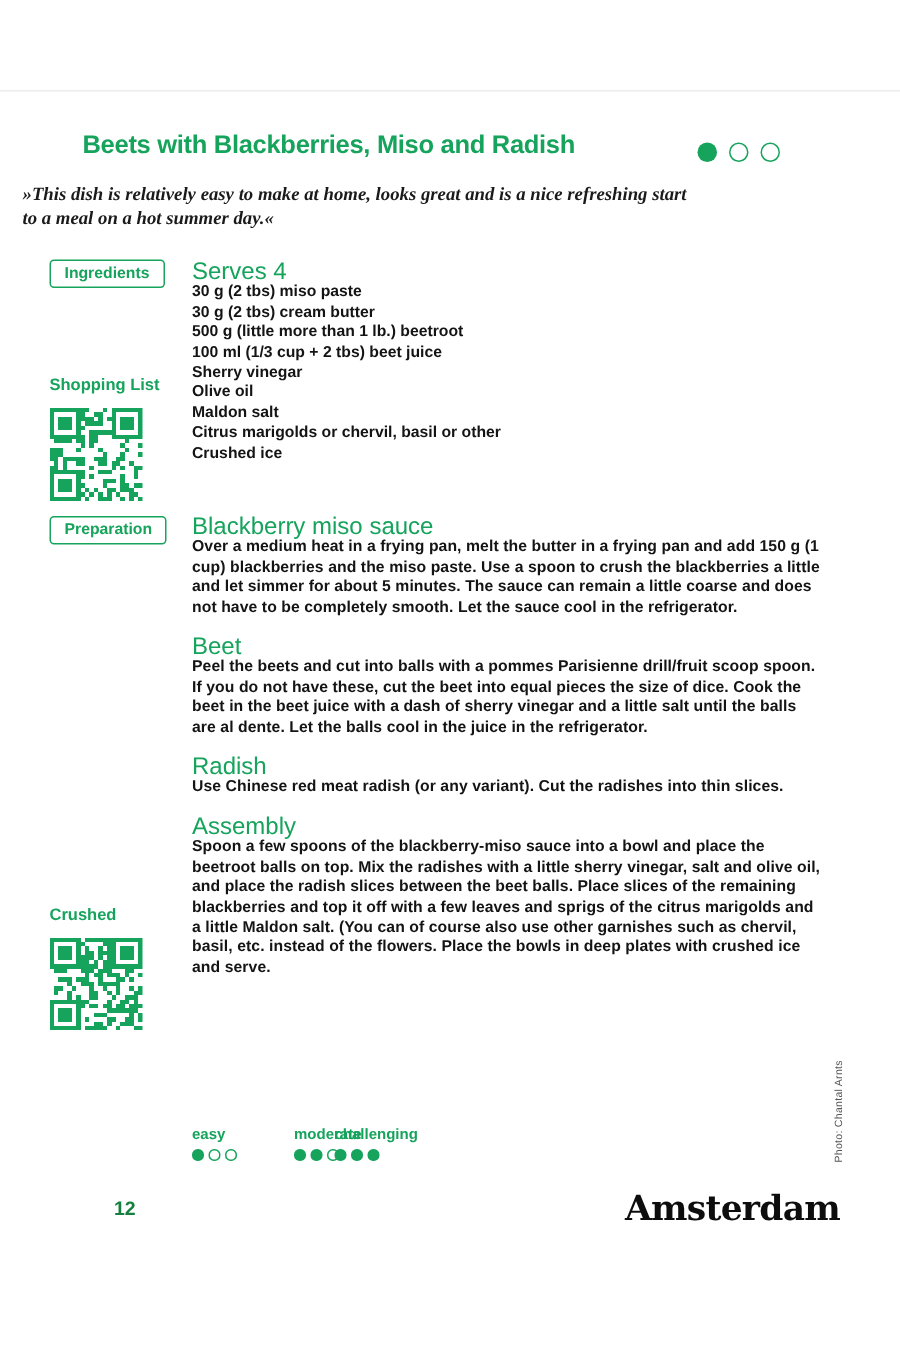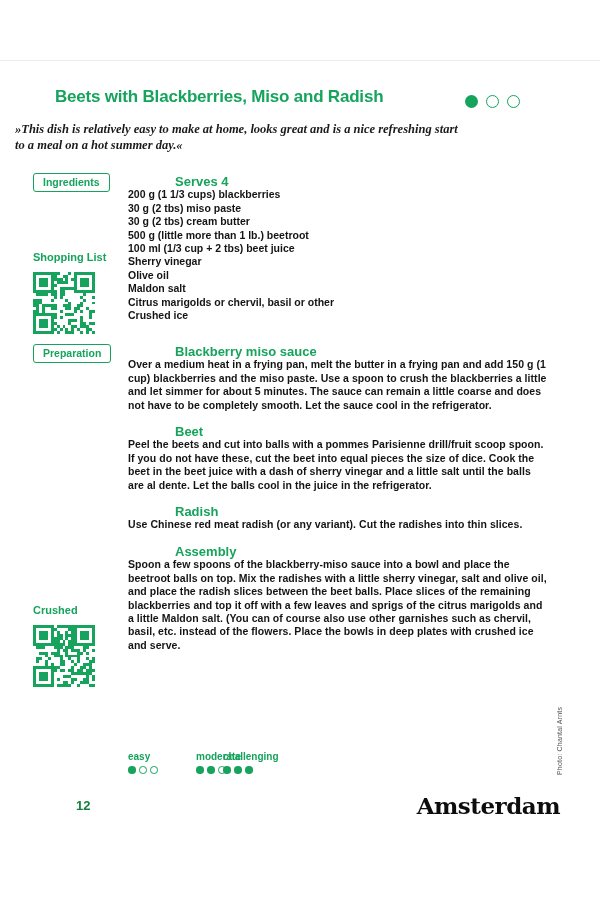--- a/index.html
+++ b/index.html
@@ -34,21 +34,21 @@
   }
   .rail-heading{
     position:absolute;left:33px;
     font-size:11px;font-weight:bold;color:var(--green);
   }
   .qr{position:absolute;left:33px;width:62px;height:62px;}
   .qr svg{display:block;width:62px;height:62px;}
 
   
   .content-col{position:absolute;left:128px;width:421px;}
-  .green-heading{font-size:13px;font-weight:bold;color:var(--green);line-height:13.4px;margin-left:47px;}
+  .green-heading{font-size:16px;font-weight:normal;color:var(--green);line-height:13.4px;}
   .body-text{font-size:10.5px;font-weight:bold;line-height:13.4px;color:#141414;letter-spacing:0.05px;}
   .ingredient-line{font-size:10.5px;font-weight:bold;line-height:13.4px;color:#141414;}
   .prep-section{margin-bottom:13px;}
 
   
   .legend{position:absolute;left:0;top:751px;width:516px;height:34px;}
   .legend-item{position:absolute;top:0;}
   .legend-item:nth-child(1){left:128px;}
   .legend-item:nth-child(2){left:172px;margin-left:24px;}
   .legend-item:nth-child(3){left:223px;}
@@ -556,21 +556,20 @@
       <rect x="12" y="20" width="1" height="1" fill="#16a35c"></rect>
       <rect x="15" y="20" width="1" height="1" fill="#16a35c"></rect>
       <rect x="19" y="20" width="1" height="1" fill="#16a35c"></rect>
       <rect x="20" y="20" width="1" height="1" fill="#16a35c"></rect>
     </svg>
   </div>
 
 <div class="content-col" style="top:175px;">
   <div class="green-heading">Serves 4</div>
   <div id="ingredient-list">
-      <div class="ingredient-line">200 g (1 1/3 cups) blackberries</div>
       <div class="ingredient-line">30 g (2 tbs) miso paste</div>
       <div class="ingredient-line">30 g (2 tbs) cream butter</div>
       <div class="ingredient-line">500 g (little more than 1 lb.) beetroot</div>
       <div class="ingredient-line">100 ml (1/3 cup + 2 tbs) beet juice</div>
       <div class="ingredient-line">Sherry vinegar</div>
       <div class="ingredient-line">Olive oil</div>
       <div class="ingredient-line">Maldon salt</div>
       <div class="ingredient-line">Citrus marigolds or chervil, basil or other</div>
       <div class="ingredient-line">Crushed ice</div>
     </div>

